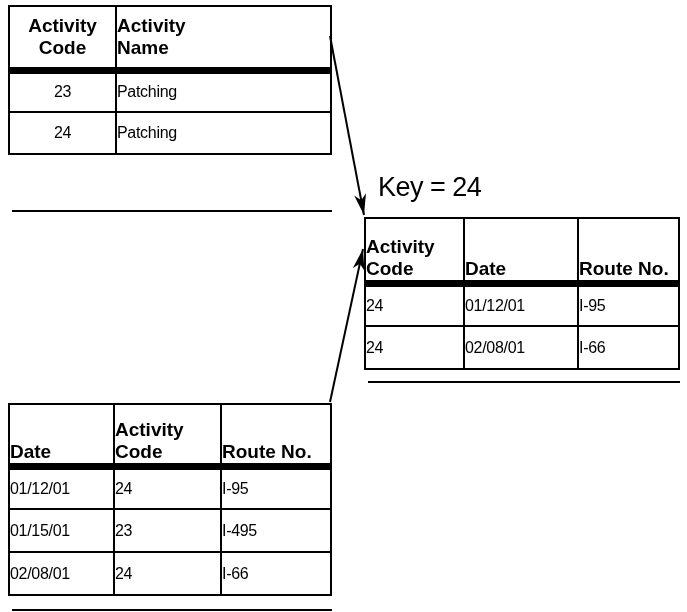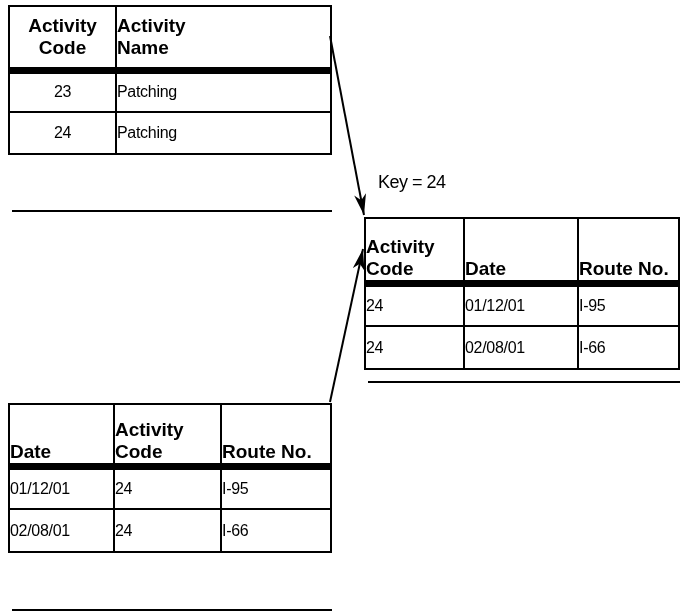--- a/index.html
+++ b/index.html
@@ -86,21 +86,21 @@
   }
   .sh1 { left: 12px; top: 210px; width: 320px; }
   .sh2 { left: 368px; top: 381px; width: 312px; }
   .sh3 { left: 12px; top: 609px; width: 320px; }
 
   
   .key-label {
     position: absolute;
     left: 378px;
     top: 172px;
-    font-size: 18px;
+    font-size: 27px;
     letter-spacing: -0.5px;
     white-space: nowrap;
   }
 
   
   #arrow-layer {
     position: absolute;
     left: 0;
     top: 0;
     pointer-events: none;
@@ -180,20 +180,25 @@
         <th class="al vb p20">Activity
 Code</th>
         <th class="al vb p14">Route No.</th>
       </tr>
     </thead>
     <tbody>
       <tr>
         <td class="al p8">01/12/01</td>
         <td class="al p20">24</td>
         <td class="al p14">I-95</td>
+      </tr>
+      <tr>
+        <td class="al p8">01/15/01</td>
+        <td class="al p20">23</td>
+        <td class="al p14">I-495</td>
       </tr>
       <tr>
         <td class="al p8">02/08/01</td>
         <td class="al p20">24</td>
         <td class="al p14">I-66</td>
       </tr>
     </tbody>
   </table>
   <div class="shadow sh3"></div>
 

